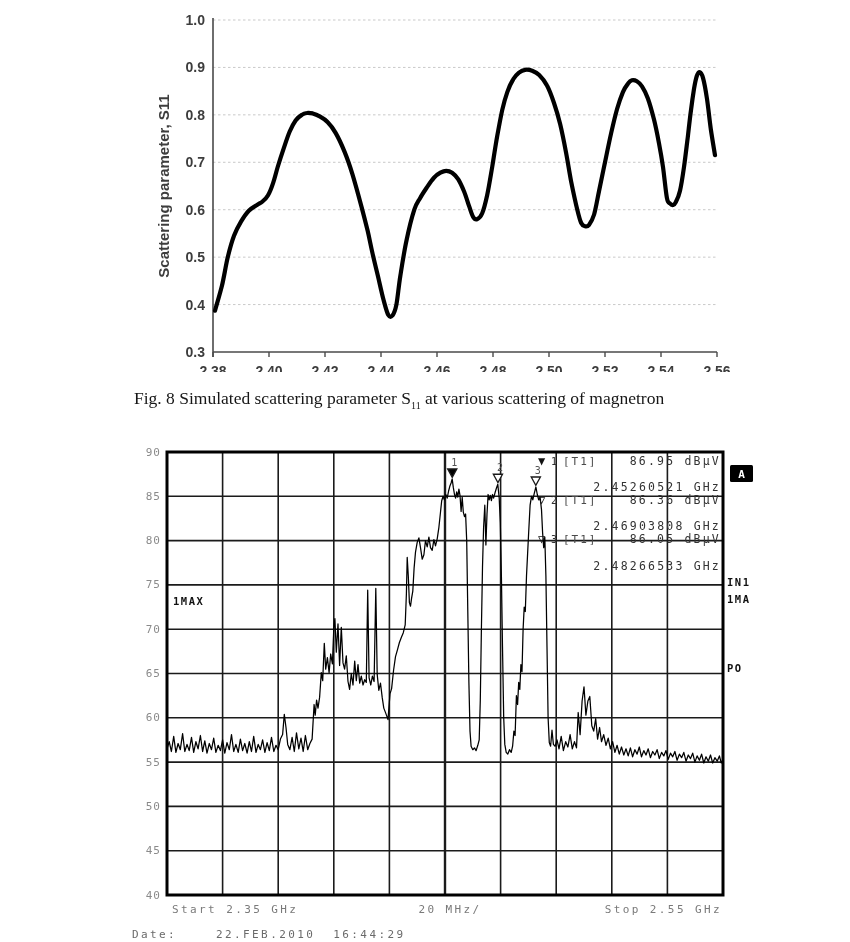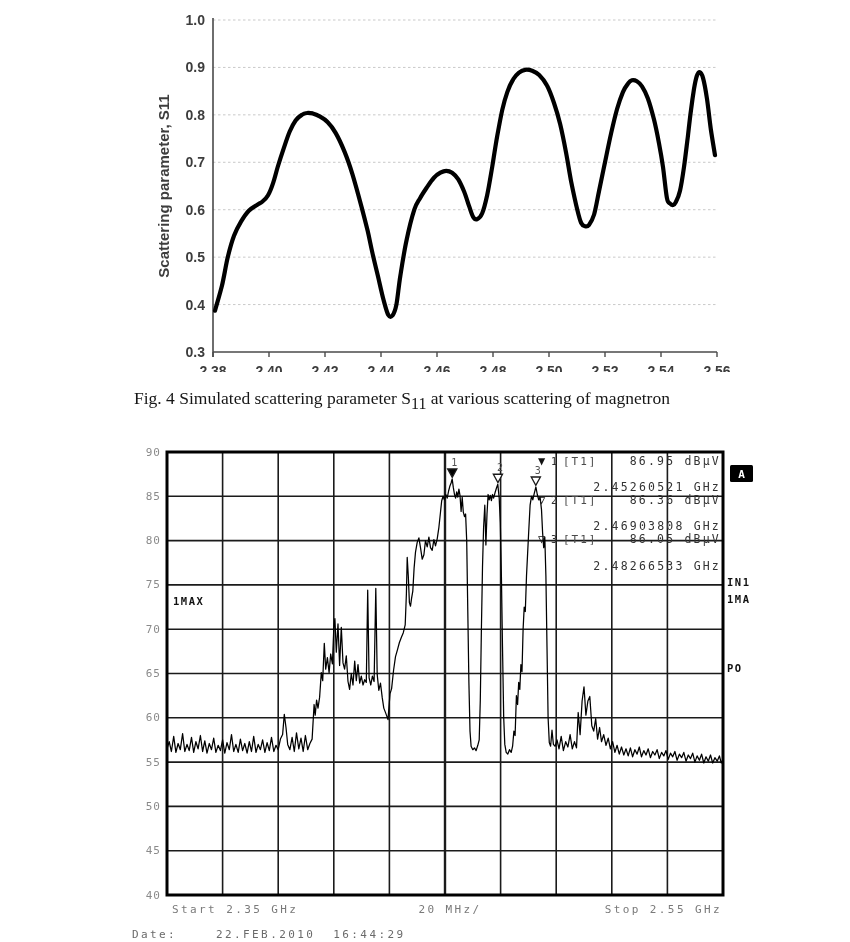--- a/index.html
+++ b/index.html
@@ -5,21 +5,21 @@
   html,body{margin:0;padding:0;background:#ffffff;}
   #page{position:relative;width:850px;height:942px;background:#fff;overflow:hidden;
         font-family:"Liberation Sans","DejaVu Sans",sans-serif;}
   svg{position:absolute;overflow:hidden;}
   .sans-bold{font-family:"Liberation Sans","DejaVu Sans",sans-serif;font-weight:bold;fill:#3d3d3d;}
   .mono{font-family:"DejaVu Sans Mono","Liberation Mono","DejaVu Sans",monospace;}
   .pre{white-space:pre;}
   #caption{position:absolute;left:134px;top:388px;width:614px;
            font-family:"Liberation Serif","DejaVu Serif",serif;
            font-size:17.5px;color:#161616;}
-  #caption sub{font-size:16px;}
+  #caption sub{font-size:10px;}
 </style>
 </head>
 <body>
 
 <div id="page">
 
   <svg id="s11-svg" style="left:130px;top:8px;" width="620" height="364" viewBox="0 0 620 364">
     <g id="s11-grid">
         <line x1="83" y1="12" x2="587" y2="12" stroke="#c9c9c9" stroke-width="1" stroke-dasharray="2.5,2.5"></line>
         <line x1="83" y1="59.42857142857142" x2="587" y2="59.42857142857142" stroke="#c9c9c9" stroke-width="1" stroke-dasharray="2.5,2.5"></line>
@@ -63,21 +63,21 @@
         <text x="419" y="368" text-anchor="middle" font-size="14" class="sans-bold">2.50</text>
         <text x="475" y="368" text-anchor="middle" font-size="14" class="sans-bold">2.52</text>
         <text x="531" y="368" text-anchor="middle" font-size="14" class="sans-bold">2.54</text>
         <text x="587" y="368" text-anchor="middle" font-size="14" class="sans-bold">2.56</text>
       </g>
     <path id="s11-curve" fill="none" stroke="#000" stroke-width="4.2" stroke-linejoin="round" stroke-linecap="round" d="M85.0,302.7C86.1,298.5,89.8,286.5,92.0,277.6C94.1,268.7,95.8,257.4,97.8,249.1C99.8,240.8,101.8,233.7,104.0,227.8C106.2,221.9,108.5,217.8,111.0,213.6C113.5,209.4,116.2,205.4,118.8,202.7C121.5,199.9,124.6,198.6,127.0,197.0C129.3,195.4,131.0,194.8,132.8,193.2C134.7,191.6,136.2,190.4,137.9,187.5C139.6,184.6,141.3,180.4,142.9,175.6C144.6,170.9,145.9,165.0,147.7,159.0C149.5,153.1,151.8,146.0,153.8,140.1C155.8,134.1,157.8,128.0,159.7,123.5C161.7,118.9,163.6,115.3,165.6,112.5C167.6,109.8,169.9,108.1,171.8,106.9C173.6,105.6,175.0,105.2,176.8,105.0C178.6,104.7,180.5,104.9,182.7,105.4C184.8,106.0,187.2,106.9,189.7,108.3C192.2,109.7,194.9,111.2,197.5,114.0C200.2,116.7,202.8,119.9,205.6,124.9C208.5,129.9,211.8,137.0,214.6,143.9C217.4,150.7,219.6,157.1,222.4,166.1C225.2,175.2,228.9,189.0,231.4,198.4C233.9,207.8,235.7,214.9,237.6,222.6C239.4,230.3,240.5,236.4,242.3,244.4C244.1,252.4,246.6,262.6,248.5,270.5C250.3,278.4,251.9,285.7,253.5,291.8C255.2,297.9,256.8,304.4,258.3,307.0C259.8,309.6,261.1,309.2,262.5,307.5C263.8,305.7,265.1,303.1,266.4,296.6C267.7,290.0,268.6,278.8,270.3,268.1C272.0,257.4,274.1,243.6,276.5,232.5C278.8,221.5,282.0,208.8,284.3,201.7C286.6,194.6,288.1,193.7,290.2,189.9C292.3,186.1,294.9,182.3,297.2,178.9C299.5,175.5,302.0,171.8,304.2,169.5C306.4,167.1,308.4,165.8,310.4,164.7C312.4,163.6,314.3,162.8,316.2,162.8C318.2,162.8,320.1,163.3,322.1,164.7C324.1,166.1,326.3,168.2,328.3,171.4C330.3,174.5,332.3,179.2,334.2,183.7C336.0,188.2,337.7,194.2,339.2,198.4C340.7,202.6,341.8,206.7,343.1,208.8C344.4,211.0,345.5,211.8,347.0,211.2C348.5,210.6,350.4,209.5,352.1,205.5C353.8,201.6,355.4,195.2,357.1,187.5C358.8,179.7,360.5,168.9,362.2,159.0C363.8,149.1,365.5,137.7,367.2,128.2C368.9,118.7,370.6,109.5,372.2,102.1C373.9,94.8,375.5,89.2,377.3,84.1C379.1,79.0,381.2,74.5,383.2,71.3C385.1,68.0,387.0,66.2,389.0,64.6C391.0,63.1,393.0,62.1,395.2,61.8C397.4,61.5,399.9,61.9,402.2,62.7C404.5,63.6,406.7,64.6,409.2,67.0C411.7,69.5,414.6,72.8,417.0,77.5C419.5,82.1,421.8,88.5,424.0,95.0C426.2,101.5,428.2,108.0,430.2,116.3C432.2,124.6,434.3,135.3,436.1,144.8C437.9,154.3,439.3,163.8,441.1,173.3C443.0,182.7,445.6,194.8,447.3,201.7C449.0,208.7,449.9,212.2,451.2,215.0C452.5,217.8,453.8,218.0,455.1,218.3C456.4,218.6,457.5,218.9,459.0,216.9C460.5,214.9,462.4,212.1,464.1,206.5C465.8,200.8,467.3,191.4,469.1,182.7C470.9,174.0,473.0,163.9,475.0,154.3C477.0,144.6,479.2,133.7,481.2,124.9C483.2,116.0,485.1,108.0,487.0,101.2C489.0,94.4,491.1,88.4,492.9,84.1C494.7,79.8,496.5,77.5,498.0,75.6C499.5,73.6,500.4,72.6,501.9,72.2C503.4,71.8,505.2,72.2,506.9,73.2C508.6,74.2,510.1,75.6,512.0,78.4C513.8,81.2,515.8,84.7,517.8,90.3C519.8,95.8,522.1,104.1,524.0,111.6C525.9,119.1,527.5,127.4,529.0,135.3C530.5,143.2,531.7,149.9,533.0,159.0C534.3,168.1,535.7,183.8,536.9,189.9C538.0,195.9,538.9,194.4,540.0,195.5C541.0,196.7,542.1,197.2,543.0,197.0C544.0,196.7,544.7,196.5,545.8,194.1C547.0,191.8,548.7,188.6,550.0,182.7C551.4,176.9,552.7,168.1,554.0,159.0C555.3,149.9,556.7,137.7,557.9,128.2C559.0,118.7,559.9,110.0,561.0,102.1C562.0,94.2,563.1,86.5,564.0,80.8C565.0,75.1,565.9,70.7,566.8,68.0C567.8,65.2,568.9,63.9,569.9,64.2C570.9,64.5,571.8,65.5,573.0,69.9C574.2,74.2,575.6,81.7,576.9,90.3C578.2,98.8,579.5,111.6,580.8,121.1C582.2,130.6,584.3,142.8,585.0,147.2"></path>
     <text class="sans-bold" font-size="15" text-anchor="middle" transform="rotate(-90 39 178)" x="39" y="178">Scattering parameter, S11</text>
   </svg>
 
   <div id="caption">
-    <span>Fig. 4 Simulated scattering parameter S</span><sub>11</sub><span> at various scattering of magnetron</span>
+    <span>Fig. 8 Simulated scattering parameter S</span><sub>11</sub><span> at various scattering of magnetron</span>
   </div>
 
   <svg id="spec-svg" style="left:120px;top:440px;" width="690" height="502" viewBox="0 0 690 502">
     <g id="spec-grid">
         <line x1="102.6" y1="12" x2="102.6" y2="455" stroke="#1b1b1b" stroke-width="1.6"></line>
         <line x1="158.2" y1="12" x2="158.2" y2="455" stroke="#1b1b1b" stroke-width="1.6"></line>
         <line x1="213.8" y1="12" x2="213.8" y2="455" stroke="#1b1b1b" stroke-width="1.6"></line>
         <line x1="269.4" y1="12" x2="269.4" y2="455" stroke="#1b1b1b" stroke-width="1.6"></line>
         <line x1="325" y1="12" x2="325" y2="455" stroke="#1b1b1b" stroke-width="2.4"></line>
         <line x1="380.6" y1="12" x2="380.6" y2="455" stroke="#1b1b1b" stroke-width="1.6"></line>

